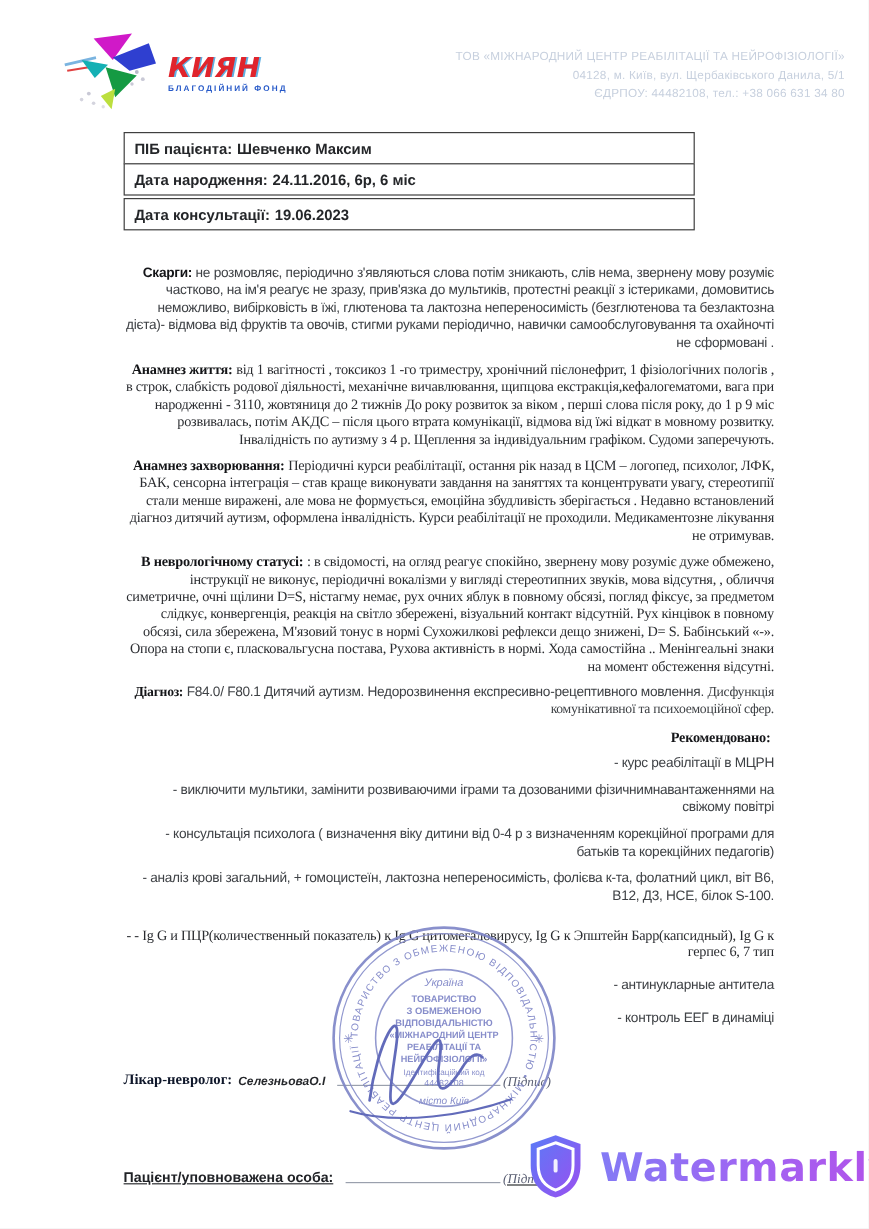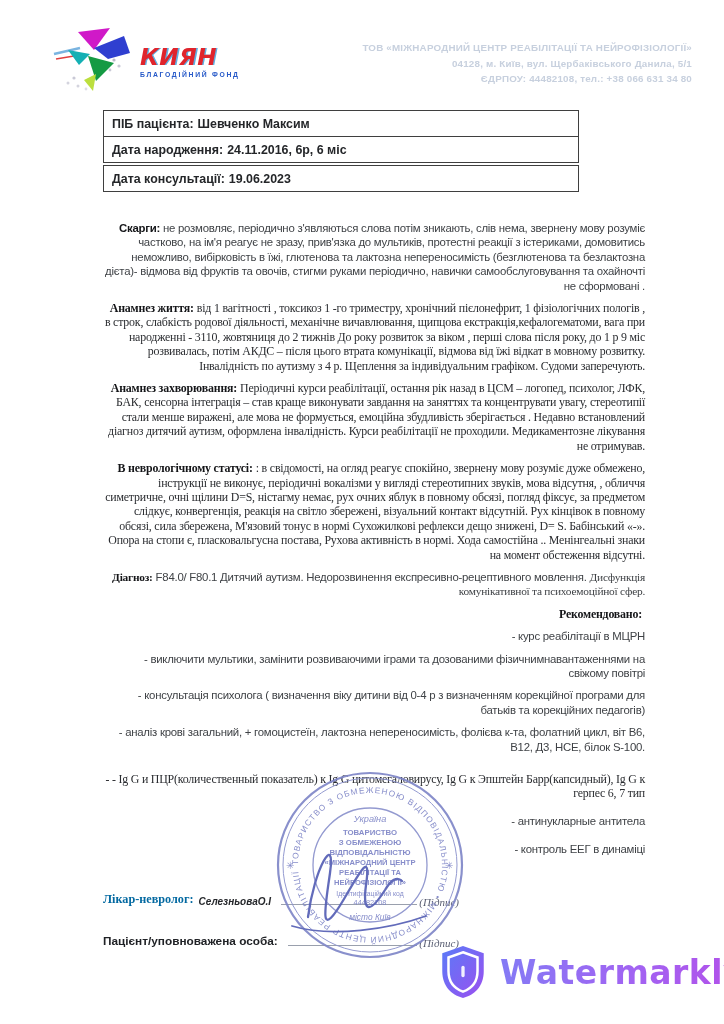--- a/index.html
+++ b/index.html
@@ -14,22 +14,22 @@
   .brand-text{margin-left:2px;margin-top:6px;}
   .brand-title{
     font-family:"DejaVu Sans",sans-serif;font-style:italic;font-weight:800;
     font-size:23px;color:#e0242c;letter-spacing:.5px;line-height:22px;
     text-shadow:1.6px 0 0 rgba(42,150,216,.75);
   }
   .brand-sub{
     font-size:6.8px;font-weight:700;color:#2558c8;letter-spacing:1.7px;margin-top:3px;
   }
   .org-lines{
-    position:absolute;right:32px;top:40px;text-align:right;
-    font-size:9.8px;line-height:15.5px;color:#c7d0de;letter-spacing:.2px;font-weight:bold;
+    position:absolute;right:20px;top:40px;text-align:right;
+    font-size:9.8px;line-height:15.5px;color:#c7d0de;letter-spacing:.2px;
   }
   
   .info-boxes{position:absolute;left:103px;top:110px;width:476px;}
   .info-row{
     box-sizing:border-box;border:1.4px solid #3f3f3f;background:#fff;
     padding:6px 8px 4px 8px;height:27px;font-size:12.4px;color:#242629;
     white-space:nowrap;overflow:hidden;
   }
   .info-row + .info-row{margin-top:-1.4px;}
   .info-row.last{margin-top:2.5px;}
@@ -56,22 +56,22 @@
   .run-serif{font-family:"Liberation Serif",serif;}
   .rec-head{margin:4px 0 12px 0;}
   .rec-item{margin:0 0 12.5px 0;}
   .bottom-block .rec-item{margin-bottom:13.5px;}
   .gap-top{margin-top:10px;}
   
   .sig-row{
     position:absolute;left:103px;width:356px;display:flex;align-items:flex-end;z-index:2;
   }
   .sig-doctor{top:892px;}
-  .sig-patient{top:934px;}
-  .sig-label-serif{font-family:"Liberation Serif",serif;font-weight:700;font-size:12.2px;color:#0369a1;white-space:nowrap;}
+  .sig-patient{top:974px;text-decoration:underline;}
+  .sig-label-serif{font-family:"Liberation Serif",serif;font-weight:700;font-size:12.2px;color:#0f172a;white-space:nowrap;}
   .sig-label-sans{font-weight:700;font-size:11.8px;color:#202226;white-space:nowrap;}
   .sig-name{font-family:Liberation Sans, sans-serif;font-style:italic;font-weight:600;
             font-size:10px;color:#26282c;margin-left:5px;white-space:nowrap;}
   .sig-line{flex:1;border-bottom:1.2px solid #9aa0ad;margin:0 2px 2px 10px;min-width:60px;}
   .sig-caption{font-family:"Liberation Serif",serif;font-style:italic;font-size:11px;
                color:#5a5f73;white-space:nowrap;margin-bottom:-1px;}
   
   .stamp{position:absolute;left:274px;top:769px;z-index:3;opacity:.92;}
   .stamp text{fill:#7d84c6;font-family:"Liberation Sans",sans-serif;}
   

